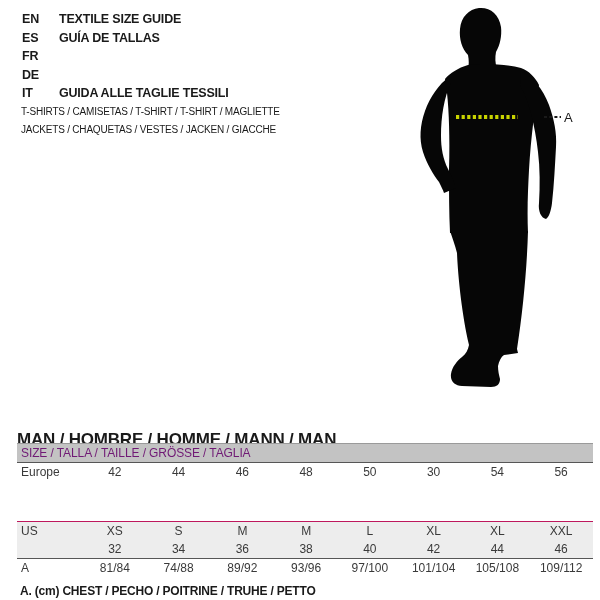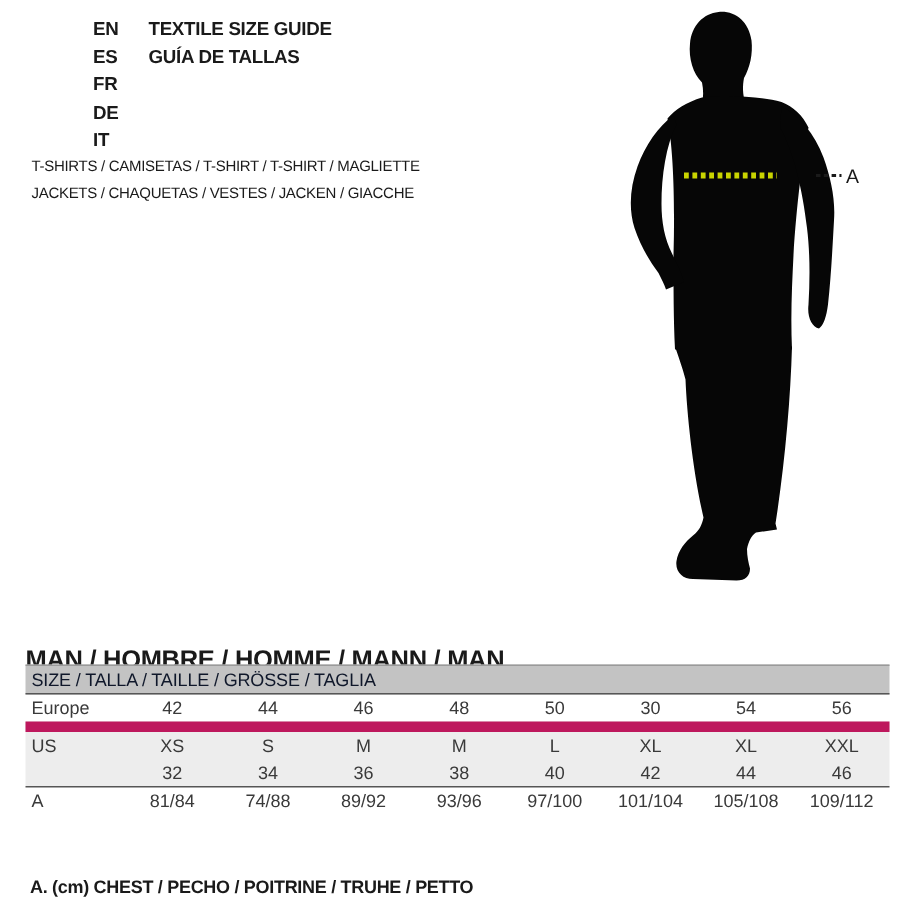--- a/index.html
+++ b/index.html
@@ -3,38 +3,38 @@
 <meta charset="utf-8">
 <style>
   html,body { margin:0; padding:0; }
   .canvas {
     position:relative; width:600px; height:600px; background:#ffffff;
     font-family:"Liberation Sans", sans-serif; color:#1a1a1a; overflow:hidden;
   }
   
   .lang-list { position:absolute; left:22px; top:10px; }
   .lang-row { display:flex; line-height:18.5px; font-size:12.5px; font-weight:bold; letter-spacing:-0.2px; }
-  .lang-code { width:37px;margin-left:40px; }
+  .lang-code { width:37px; }
   
   .garment-lines { position:absolute; left:21px; top:103px; }
   .garment-line { line-height:18px; font-size:10px; font-weight:normal; letter-spacing:-0.2px; white-space:nowrap; }
   
   .figure-svg { position:absolute; left:405px; top:5px; width:170px; height:395px; }
   
   .section-title { position:absolute; left:17px; top:430px; font-size:17px; font-weight:bold; letter-spacing:-0.2px; }
   
   .size-table { position:absolute; left:17px; top:443px; width:576px; font-size:12px; color:#3a3a3a; }
   .t-header {
-    height:18px; line-height:18px; background:#c3c3c3; color:#0f172a;
+    height:18px; line-height:18px; background:#c3c3c3; color:#701a75;
     padding-left:4px; border-top:1px solid #9a9a9a; border-bottom:1px solid #565656;
     letter-spacing:-0.1px;
   }
   .t-rows .trow { display:flex; height:18px; line-height:18px; }
   .t-rows .trow:nth-child(2), .t-rows .trow:nth-child(3) { background:#ededed; }
-  .t-rows .trow:nth-child(2) { border-top:7px solid #be185d; }
+  .t-rows .trow:nth-child(2) { border-top:1px solid #be185d;margin-top:40px; }
   .t-rows .trow:nth-child(4) { border-top:1px solid #565656; }
   .row-label { width:62px; padding-left:4px; text-align:left; }
   .cellv { flex:1; text-align:center; }
   
   .footnote { position:absolute; left:20px; top:545px; font-size:12px; font-weight:bold; letter-spacing:-0.2px;margin-top:39px; }
 </style>
 </head>
 <body>
 
 <div class="canvas">
@@ -49,20 +49,21 @@
         <span class="lang-label">GUÍA DE TALLAS</span>
       </div>
       <div class="lang-row">
         <span class="lang-code">FR</span>
       </div>
       <div class="lang-row">
         <span class="lang-code">DE</span>
       </div>
       <div class="lang-row">
         <span class="lang-code">IT</span>
+        <span class="lang-label">GUIDA ALLE TAGLIE TESSILI</span>
       </div>
     </div>
 
   <div class="garment-lines">
       <div class="garment-line">T-SHIRTS / CAMISETAS / T-SHIRT / T-SHIRT / MAGLIETTE</div>
       <div class="garment-line">JACKETS / CHAQUETAS / VESTES / JACKEN / GIACCHE</div>
     </div>
 
   <svg class="figure-svg" viewBox="0 0 170 395" xmlns="http://www.w3.org/2000/svg" aria-hidden="true">
 

